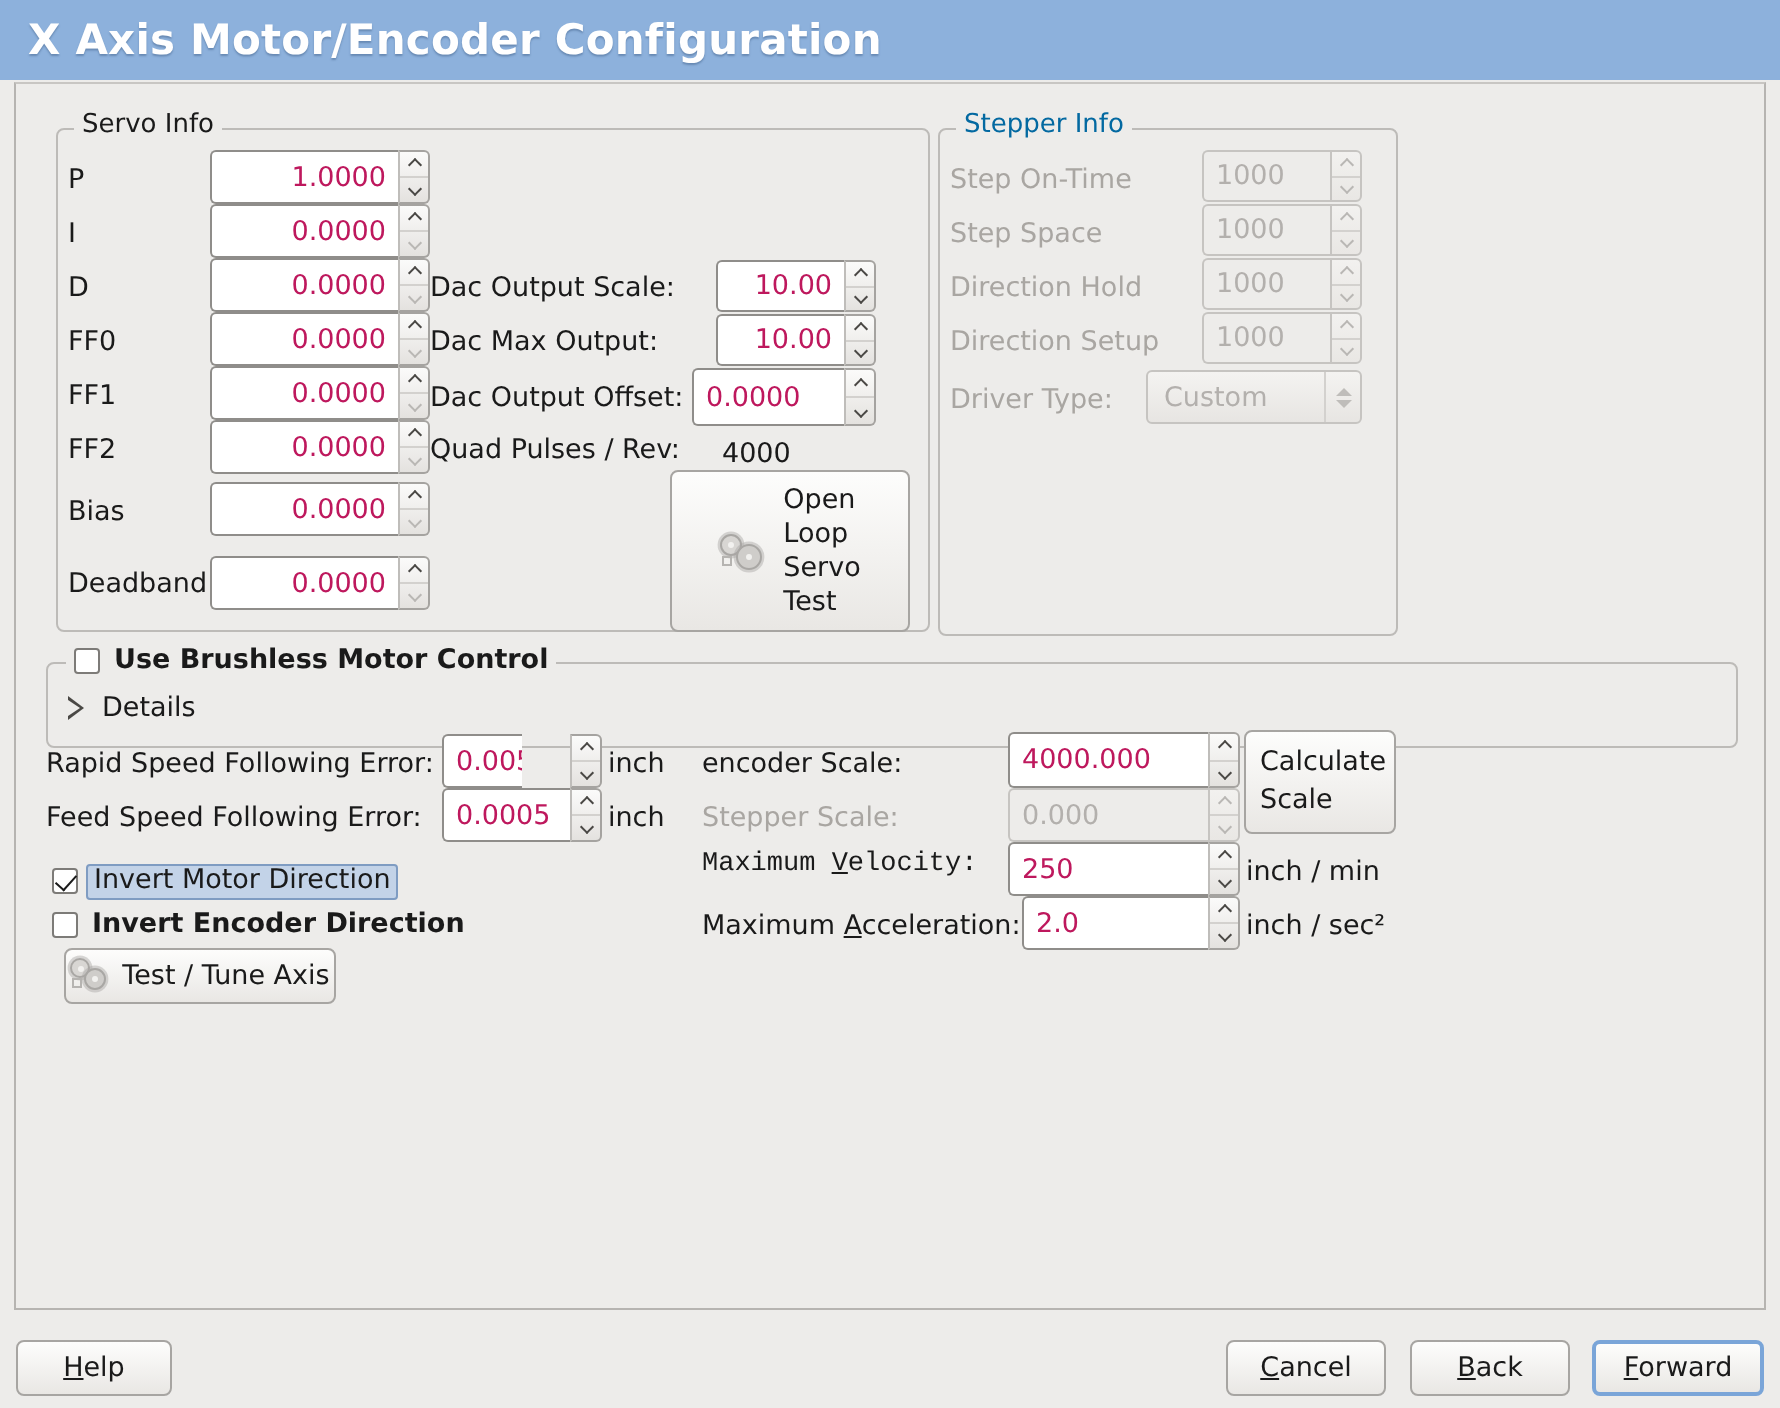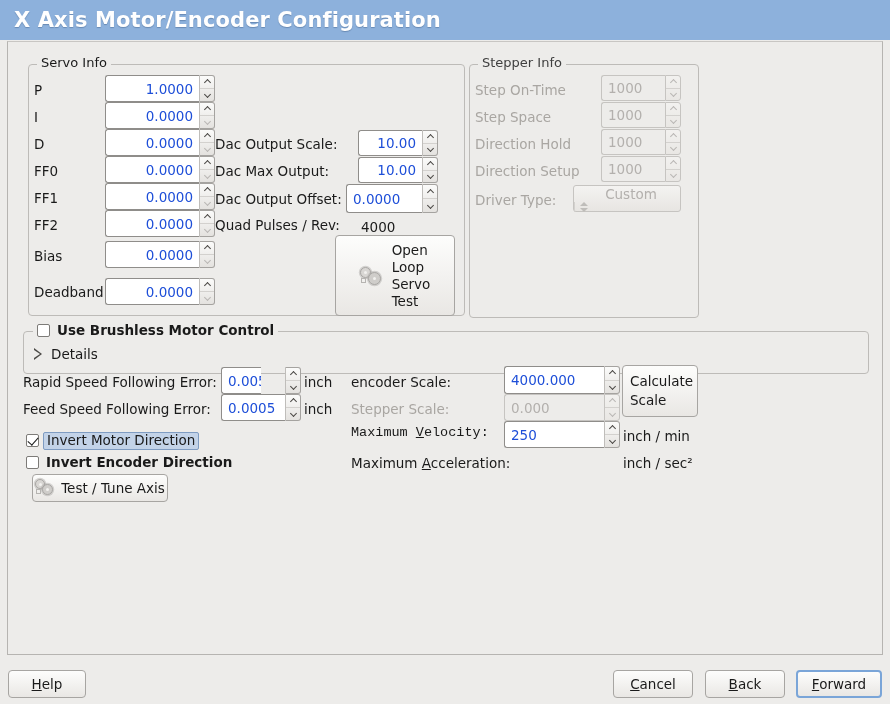--- a/index.html
+++ b/index.html
@@ -33,38 +33,38 @@
     border: 1px solid #b6b4b1;
     border-top: 1px solid #c8c6c3;
   }
 
   
   .frame { position: absolute; border: 1px solid #bdbbb8; border-radius: 4px; }
   .frame > .legend {
     position: absolute; top: -9px; left: 8px;
     background: #edecea; padding: 0 4px; font-size: 13px; line-height: 14px;
   }
-  .legend.dim { color: #404040; }
+  .legend.dim { color: #0369a1; }
 
   
   .lbl { position: absolute; font-size: 13.5px; white-space: nowrap; line-height: 1; }
   .lbl.dim { color: #a9a6a2; }
   .lbl u { text-decoration: underline; }
 
   
   .spin { position: absolute; display: flex; align-items: stretch; }
   .spin .entry {
     background: #ffffff;
     border: 1px solid #8f8d8a;
     border-right: none;
     border-radius: 3px 0 0 3px;
     display: flex; align-items: center;
     padding: 0 6px;
     font-size: 13.5px;
-    color: #1d4ed8;
+    color: #be185d;
     overflow: hidden;
   }
   .spin .entry.right { justify-content: flex-end; }
   .spin .entry.left { justify-content: flex-start; }
   .spin .btns {
     width: 16px;
     border: 1px solid #a5a3a0;
     border-left: 1px solid #bfbdba;
     border-radius: 0 3px 3px 0;
     background: linear-gradient(#fbfbfa,#e4e2df);
@@ -410,21 +410,21 @@
         <div class="up">
             <span class="chev pale"></span>
           </div>
         <div class="dn">
             <span class="chev down pale"></span>
           </div>
       </div>
     </div>
 
     <div class="lbl dim" style="left:467px; top:152px;">Driver Type:</div>
-    <div class="combo" style="left:565px; top:143px; width:108px; height:27px;flex-direction:column;">
+    <div class="combo" style="left:565px; top:143px; width:108px; height:27px;">
       <span class="ctext">Custom</span>
       <span class="carrow">
         <span class="ca up"></span>
           <span class="ca dn"></span>
       </span>
     </div>
 
     <div class="frame" style="left:15px; top:289px; width:846px; height:43px;"></div>
     <div class="cb" style="left:25px; top:282px; background:#edecea; padding:0 4px;">
       <span class="cbbox"></span>
@@ -521,20 +521,31 @@
             <span class="chev"></span>
           </div>
         <div class="dn">
             <span class="chev down"></span>
           </div>
       </div>
     </div>
     <div class="lbl" style="left:615px; top:388px;">inch / min</div>
 
     <div class="lbl" style="left:343px; top:415px;"><span>Maximum </span><u>A</u><span>cceleration:</span></div>
+    <div class="spin" style="left:503px; top:406px; width:109px; height:27px;">
+      <div class="entry left" style="flex:1;">2.0</div>
+      <div class="btns">
+        <div class="up">
+            <span class="chev"></span>
+          </div>
+        <div class="dn">
+            <span class="chev down"></span>
+          </div>
+      </div>
+    </div>
     <div class="lbl" style="left:615px; top:415px;">inch / sec²</div>
 
   </div>
 
   <div class="bottombar">
     <div class="btn" style="left:8px; top:10px; width:78px; height:28px;">
       <span><span></span><u>H</u><span>elp</span></span>
     </div>
     <div class="btn" style="left:613px; top:10px; width:80px; height:28px;">
       <span><span></span><u>C</u><span>ancel</span></span>

